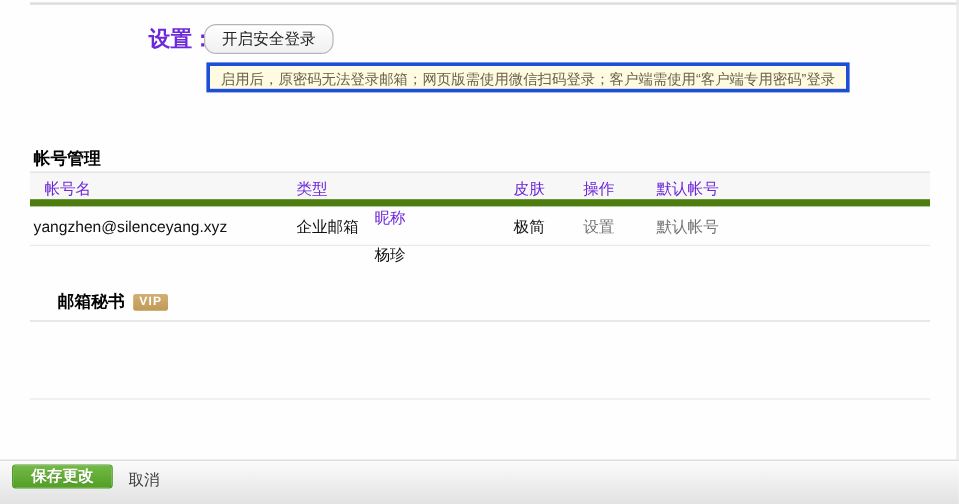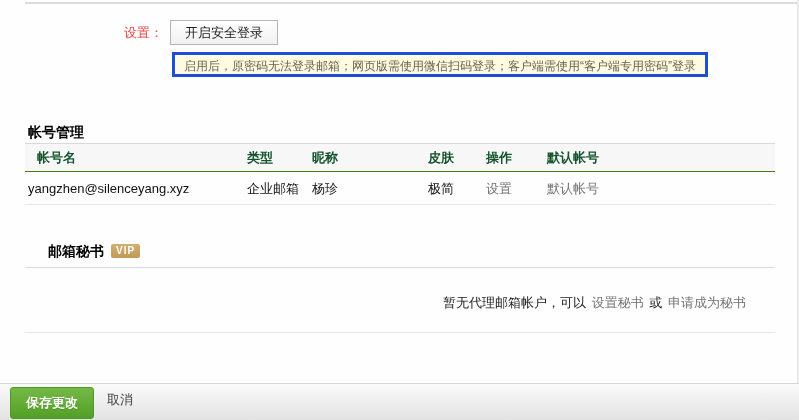--- a/index.html
+++ b/index.html
@@ -7,72 +7,72 @@
   body {
     font-family:"Liberation Sans","DejaVu Sans",sans-serif;
     background:#ffffff; color:#1a1a1a; overflow:hidden;
   }
   .page { position:relative; width:799px; height:420px; background:#fefefe; }
 
   .top-divider { position:absolute; left:25px; top:2px; width:774px; height:2px; background:#dcdcdc; }
   .right-divider { position:absolute; right:0; top:0; width:2px; height:383px; background:#eaeaea; }
 
   
-  .settings-label { position:absolute; left:124px; top:20px; height:25px; line-height:25px; font-size:13px; color:#ef4444; }
+  .settings-label { position:absolute; left:124px; top:20px; height:25px; line-height:25px; font-size:18px; color:#6d28d9;font-weight:bold; }
   .enable-btn {
     position:absolute; left:170px; top:20px; height:25px; padding:0 14px;
     font-family:Liberation Mono, monospace; font-size:13px; color:#222;
     background:linear-gradient(180deg,#ffffff,#f0f0f0);
-    border:1px solid #b5b5b5; border-radius:0; cursor:pointer;
+    border:1px solid #b5b5b5; border-radius:10px; cursor:pointer;
   }
   .notice {
     position:absolute; left:172px; top:52px; height:25px; line-height:23px;
     padding:0 9px; font-size:12px; color:#6b6148;
     background:#fffbe3; border:3px solid #1d4ed8; white-space:nowrap;
   }
 
   
   .section-title { position:absolute; left:28px; font-size:14px; font-weight:bold; color:#000; }
   .rule { position:absolute; left:25px; width:750px; height:1px; }
   .rule-dark { background:#d6d9de; }
   .rule-light { background:#e8e8e8; }
 
   
   .thead {
     position:absolute; left:25px; top:144px; width:750px; height:28px;
-    background:#f7f7f7; border-bottom:1px solid #4d7c0f; font-size:13px; color:#14532d;font-weight:bold;
+    background:#f7f7f7; border-bottom:6px solid #4d7c0f; font-size:13px; color:#6d28d9;
   }
   .trow {
     position:absolute; left:25px; top:172px; width:750px; height:33px;
     border-bottom:1px solid #e9e9e9; font-size:13px; color:#111;
   }
   .thead span, .trow span { position:absolute; top:0; line-height:28px; white-space:nowrap; }
   .trow span { line-height:33px; }
   .c-account-h { left:12px; } .c-account { left:3px; }
-  .c-type { left:222px; } .c-nick { left:287px; } .c-skin { left:403px; }
+  .c-type { left:222px; } .c-nick { left:287px;margin-top:24px; } .c-skin { left:403px; }
   .c-action { left:461px;text-align:center; } .c-default { left:522px; }
   .link { color:#737373; cursor:pointer; text-decoration:none; }
 
   
   .vip-badge {
     display:inline-block; margin-left:7px; padding:1px 5px 2px;
     background:linear-gradient(180deg,#d2af74,#c09a55); color:#fff;
     font-size:10px; font-weight:bold; letter-spacing:1px; border-radius:2px;
     vertical-align:2px;
   }
   .empty-state { position:absolute; left:443px; top:294px; font-size:13px; color:#222; white-space:nowrap; }
   .empty-state .link { margin:0 2px; }
 
   
   .footer-bar {
     position:absolute; left:0; top:383px; width:799px; height:37px;
     background:linear-gradient(180deg,#fbfbfb,#e2e2e2); border-top:1px solid #d6d6d6;
   }
   .save-btn {
-    position:absolute; left:10px; top:3px; height:32px; padding:0 15px;
+    position:absolute; left:10px; top:3px; height:20px; padding:0 15px;
     font-family:inherit; font-size:13px; font-weight:bold; color:#fff;
     background:linear-gradient(180deg,#74b946,#52a025);
     border:1px solid #4f9a26; border-radius:3px; cursor:pointer;
     text-shadow:0 1px 0 rgba(0,0,0,0.15);
   }
   .cancel-link { position:absolute; left:107px; top:3px; height:26px; line-height:26px; font-size:13px; color:#3d3d3d; cursor:pointer; }
 </style>
 </head>
 <body>
 
@@ -104,26 +104,20 @@
     <span class="c-skin">极简</span>
     <span class="c-action link">设置</span>
     <span class="c-default link">默认帐号</span>
   </div>
 
   <div class="section-title" style="top:243px;padding-left:20px;">
     <span>邮箱秘书</span><span class="vip-badge">VIP</span>
   </div>
   <div class="rule rule-dark" style="top:267px;"></div>
 
-  <div class="empty-state">
-    <span>暂无代理邮箱帐户，可以</span>
-    <span class="link">设置秘书</span>
-    <span>或</span>
-    <span class="link">申请成为秘书</span>
-  </div>
 
   <div class="rule rule-light" style="top:332px;"></div>
 
   <div class="footer-bar">
     <button class="save-btn">保存更改</button>
     <span class="cancel-link">取消</span>
   </div>
 
 </div>
 

